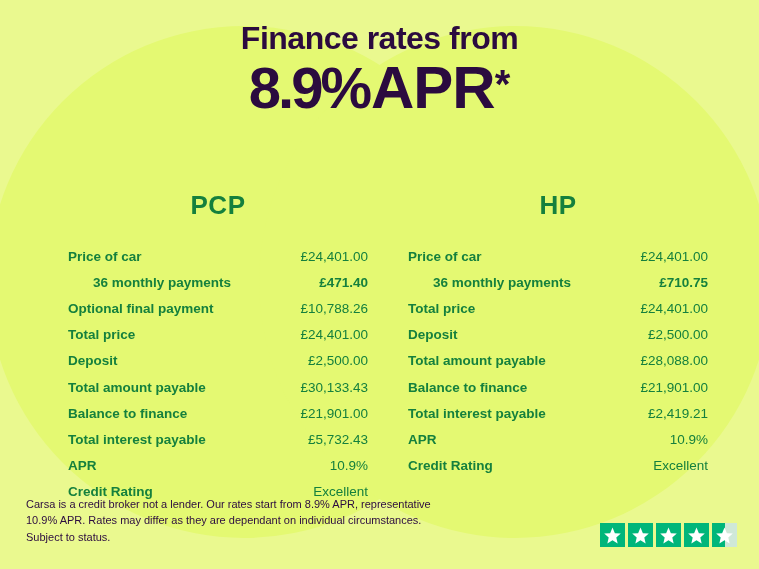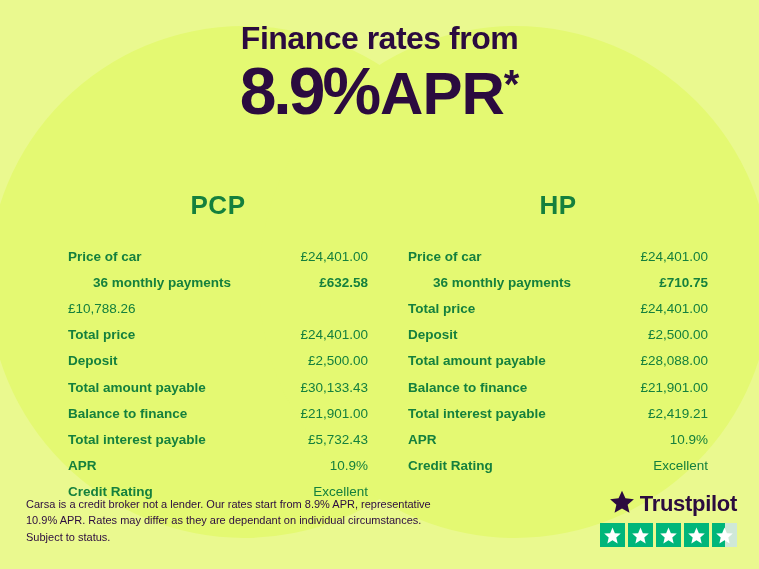--- a/index.html
+++ b/index.html
@@ -57,21 +57,21 @@
     position: absolute;
     top: 58px;
     left: 0;
     width: 759px;
     text-align: center;
     color: #2b0b3f;
     line-height: 1;
     white-space: nowrap;
   }
   .big-rate .num {
-    font-size: 66px;
+    font-size: 58px;
     font-weight: bold;
     letter-spacing: -3px;
   }
   .big-rate .apr {
     font-size: 60px;
     font-weight: bold;
     letter-spacing: -1px;
     margin-left: 2px;
   }
   .big-rate .star {
@@ -169,23 +169,24 @@
 
     <div class="col col-left">
       <div class="col-title">PCP</div>
 
       <div class="row">
         <span class="label">Price of car</span>
         <span class="value">£24,401.00</span>
       </div>
       <div class="row bold">
         <span class="label">36 monthly payments</span>
-        <span class="value">£632.58</span>
-      </div>
-      <div class="row">
+        <span class="value">£471.40</span>
+      </div>
+      <div class="row">
+        <span class="label">Optional final payment</span>
         <span class="value">£10,788.26</span>
       </div>
       <div class="row">
         <span class="label">Total price</span>
         <span class="value">£24,401.00</span>
       </div>
       <div class="row">
         <span class="label">Deposit</span>
         <span class="value">£2,500.00</span>
       </div>
@@ -248,28 +249,20 @@
       </div>
       <div class="row">
         <span class="label">Credit Rating</span>
         <span class="value">Excellent</span>
       </div>
     </div>
 
     <div class="disclaimer">Carsa is a credit broker not a lender. Our rates start from 8.9% APR, representative 10.9% APR. Rates may differ as they are dependant on individual circumstances. Subject to status.</div>
 
     <div class="trustpilot">
-      <div class="tp-top">
-        <span>
-          <svg width="26" height="26" viewBox="0 0 24 24" aria-hidden="true">
-            <polygon points="12,1.5 15.2,8.6 23,9.4 17.2,14.5 18.9,22 12,18.1 5.1,22 6.8,14.5 1,9.4 8.8,8.6" fill="#2b0b3f"></polygon>
-          </svg>
-        </span>
-        <span class="tp-name">Trustpilot</span>
-      </div>
       <div class="tp-stars">
         <span class="tp-star">
           <svg width="19" height="19" viewBox="0 0 24 24">
               <polygon points="12,2 15,9 22.5,9.6 16.8,14.6 18.5,22 12,18 5.5,22 7.2,14.6 1.5,9.6 9,9" fill="#ffffff"></polygon>
             </svg>
         </span>
         <span class="tp-star">
           <svg width="19" height="19" viewBox="0 0 24 24">
               <polygon points="12,2 15,9 22.5,9.6 16.8,14.6 18.5,22 12,18 5.5,22 7.2,14.6 1.5,9.6 9,9" fill="#ffffff"></polygon>
             </svg>

